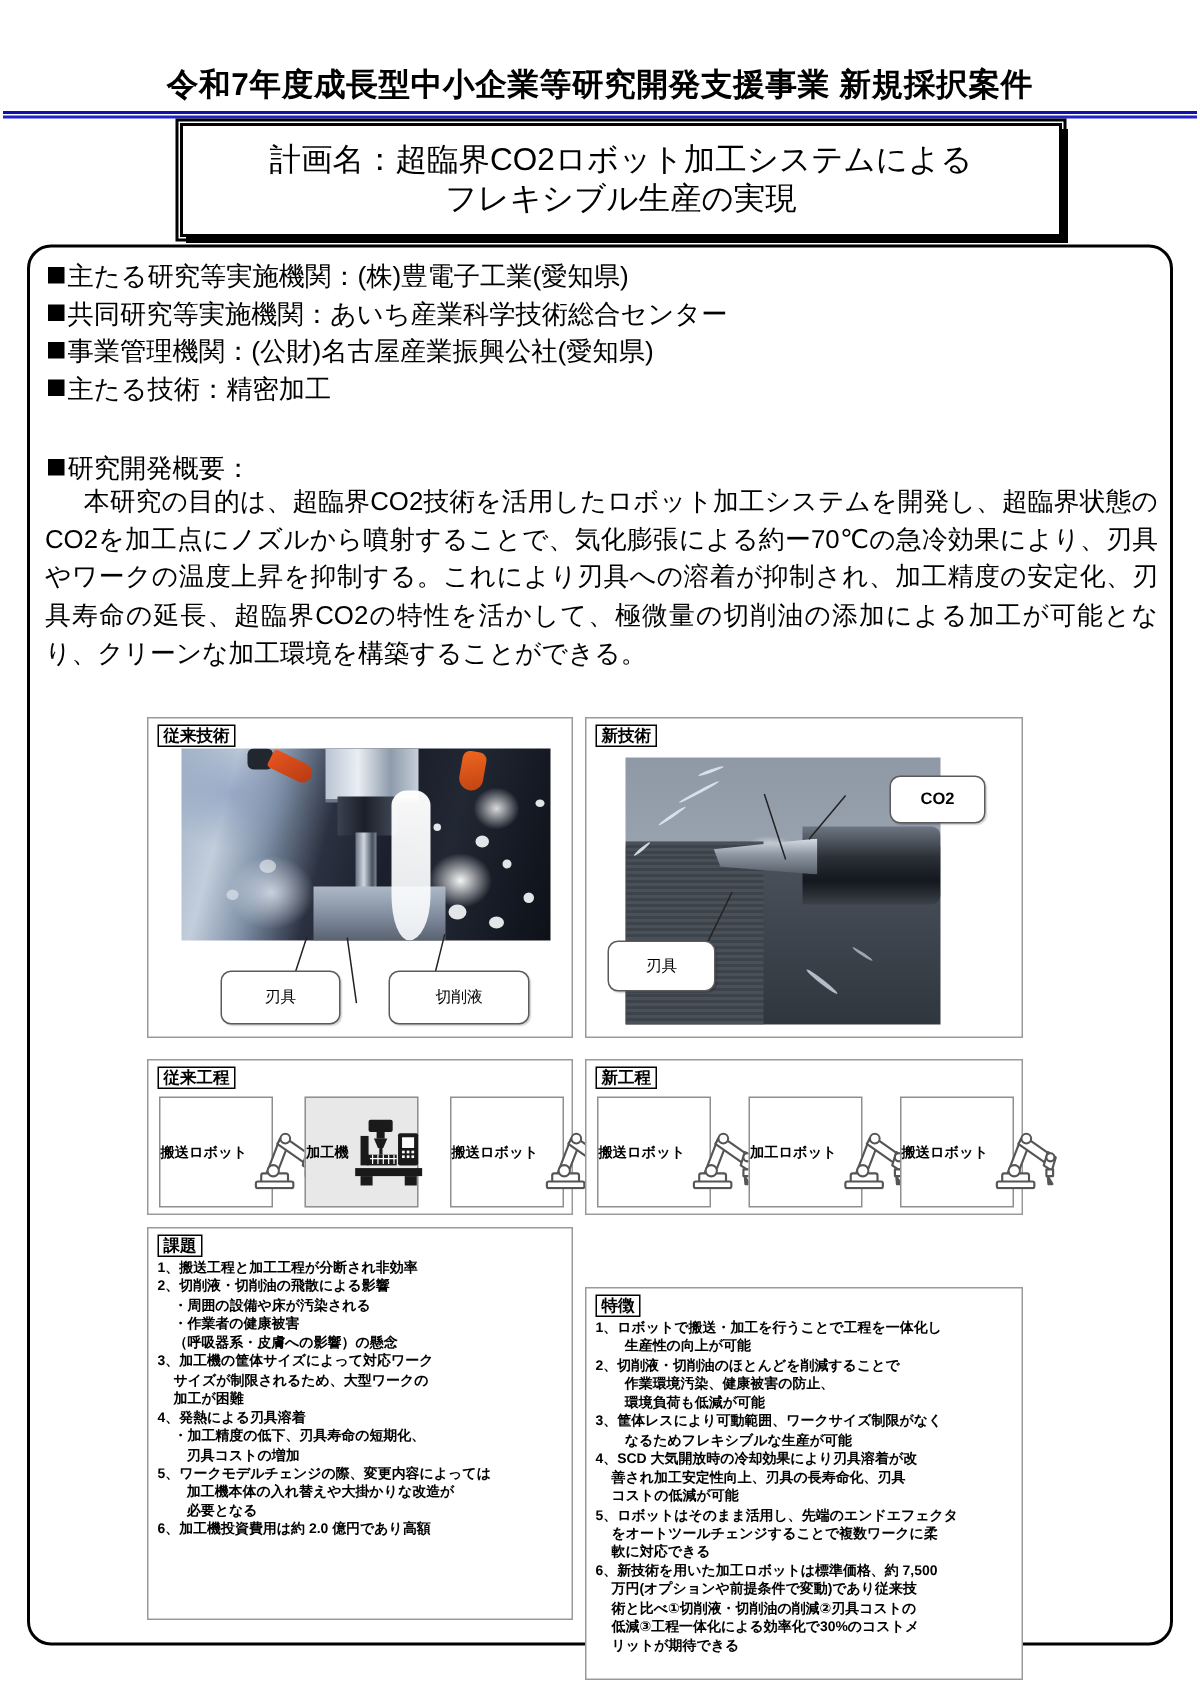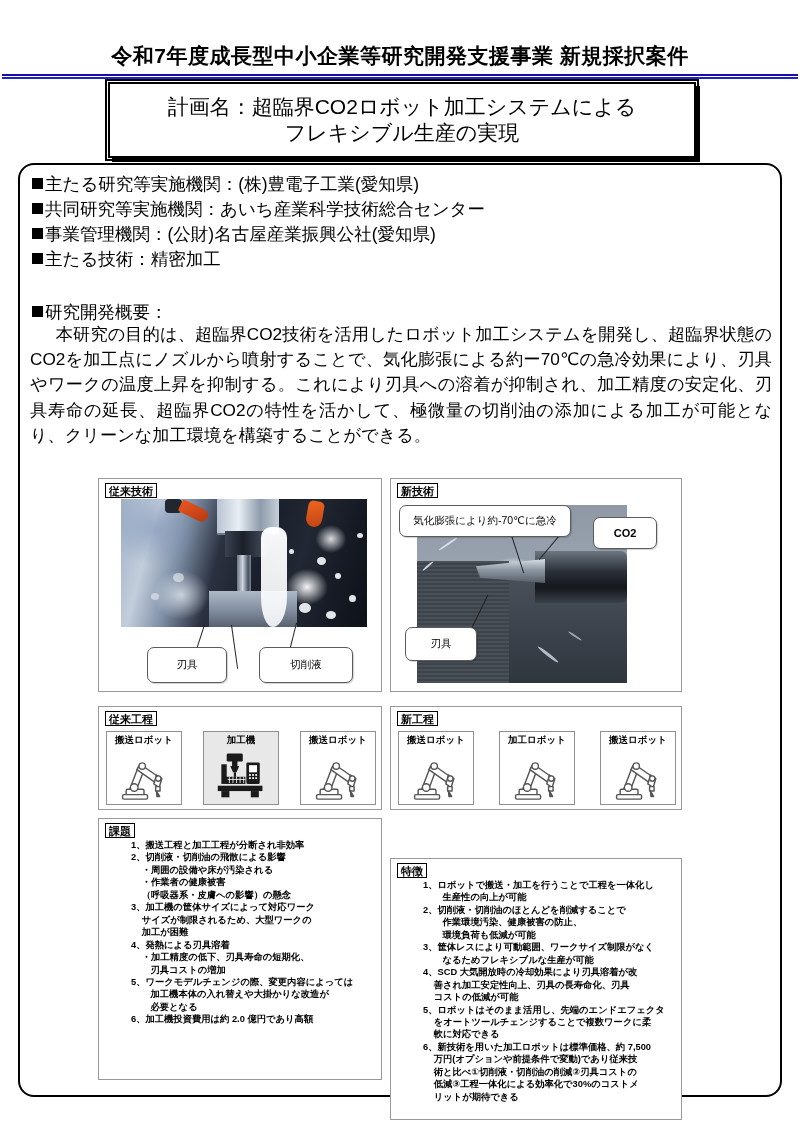--- a/index.html
+++ b/index.html
@@ -10,21 +10,21 @@
   .page{position:relative;width:800px;height:1131px;overflow:hidden;}
 
   .doc-title{position:absolute;left:0;top:42px;width:800px;text-align:center;
              font-size:21px;font-weight:bold;letter-spacing:.5px;color:#000;}
 
   .blue-rule{position:absolute;left:2px;top:74px;width:796px;height:5px;}
   .blue-rule .r1{position:absolute;left:0;top:0;width:100%;height:2px;background:#1111aa;}
   .blue-rule .r2{position:absolute;left:0;top:3px;width:100%;height:2px;background:#2222cc;}
 
   
-  .plan-box{position:absolute;left:108px;top:82px;width:584px;height:72px;
+  .plan-box{position:absolute;left:120px;top:82px;width:584px;height:72px;
             background:#fff;border:2px solid #000;box-shadow:4px 4px 0 0 #000;
             outline:2px solid #000;outline-offset:1px;}
   .plan-inner{position:absolute;left:0;top:0;right:0;bottom:0;
               display:flex;flex-direction:column;align-items:center;justify-content:center;}
   .plan-line{font-size:21px;line-height:1.22;white-space:nowrap;}
 
   
   .body-box{position:absolute;left:18px;top:163px;width:764px;height:934px;
             border:2.5px solid #000;border-radius:16px;background:#fff;
             box-sizing:border-box;}
@@ -97,26 +97,26 @@
   .pn-spark{position:absolute;background:#dfe8f2;border-radius:50%;opacity:.9;}
 
   
   .callout{position:absolute;background:#fff;border:1px solid #5b5b5b;border-radius:7px;
            font-size:10.5px;display:flex;align-items:center;justify-content:center;
            box-shadow:1px 1px 1px rgba(0,0,0,.18);z-index:4;text-align:center;}
   .leader{position:absolute;background:#fff;z-index:3;}
 
   
   .proc-cell{position:absolute;border:1px solid #8f8f8f;background:#fff;
-             box-sizing:border-box;display:flex;flex-direction:column;align-items:center;}
+             box-sizing:border-box;display:flex;align-items:center;}
   .proc-cell.hl{background:#e8e8e8;}
   .proc-label{font-size:9.5px;font-weight:bold;margin-top:3px;line-height:1.1;white-space:nowrap;}
 
   
-  .list-wrap{position:absolute;left:6px;top:20px;right:6px;font-size:9.3px;line-height:1.34;margin-left:26px;}
+  .list-wrap{position:absolute;left:6px;top:20px;right:6px;font-size:9.3px;line-height:1.34;}
   .li{display:block;white-space:nowrap;font-weight:bold;}
   .li.ind1{padding-left:1.15em;}
   .li.ind2{padding-left:2.1em;}
 </style>
 </head>
 <body>
 
 <div class="page">
 
   <div class="doc-title">令和7年度成長型中小企業等研究開発支援事業  新規採択案件</div>
@@ -212,23 +212,20 @@
       <div class="pn-spark" style="left:150px;top:130px;width:16px;height:2px;transform:rotate(34deg);opacity:.6;"></div>
     </div>
 
     <div class="leader" style="left:118px;top:50px;width:2px;height:46px;
          transform:rotate(-18deg);transform-origin:top center;border-left:1px solid #222;background:none;"></div>
     <div class="leader" style="left:172px;top:52px;width:2px;height:38px;
          transform:rotate(40deg);transform-origin:top center;border-left:1px solid #222;background:none;"></div>
     <div class="leader" style="left:78px;top:112px;width:2px;height:42px;
          transform:rotate(26deg);transform-origin:bottom center;border-left:1px solid #222;background:none;"></div>
 
-    <div class="callout" style="left:8px;top:26px;width:170px;height:30px;font-size:10.5px;">
-      <span>気化膨張により約-70℃に急冷</span>
-    </div>
     <div class="callout" style="left:202px;top:38px;width:62px;height:30px;font-weight:bold;font-size:11px;">
       <span>CO2</span>
     </div>
     <div class="callout" style="left:14px;top:148px;width:70px;height:32px;">
       <span>刃具</span>
     </div>
   </div>
 
   <div class="panel p-old-proc">
     <span class="tag tag-pos">従来工程</span>

